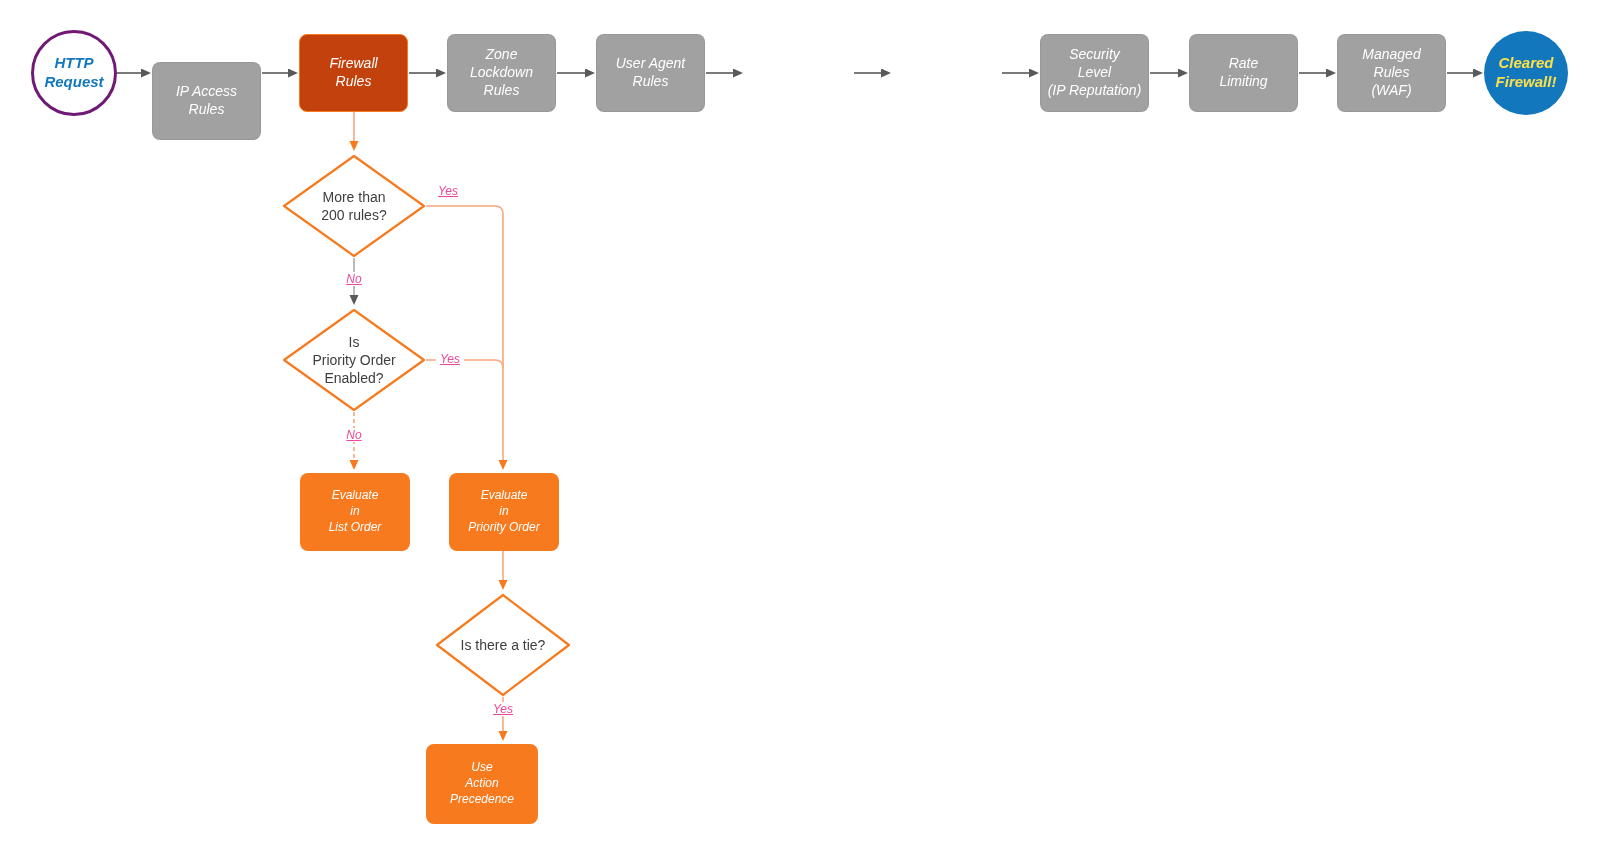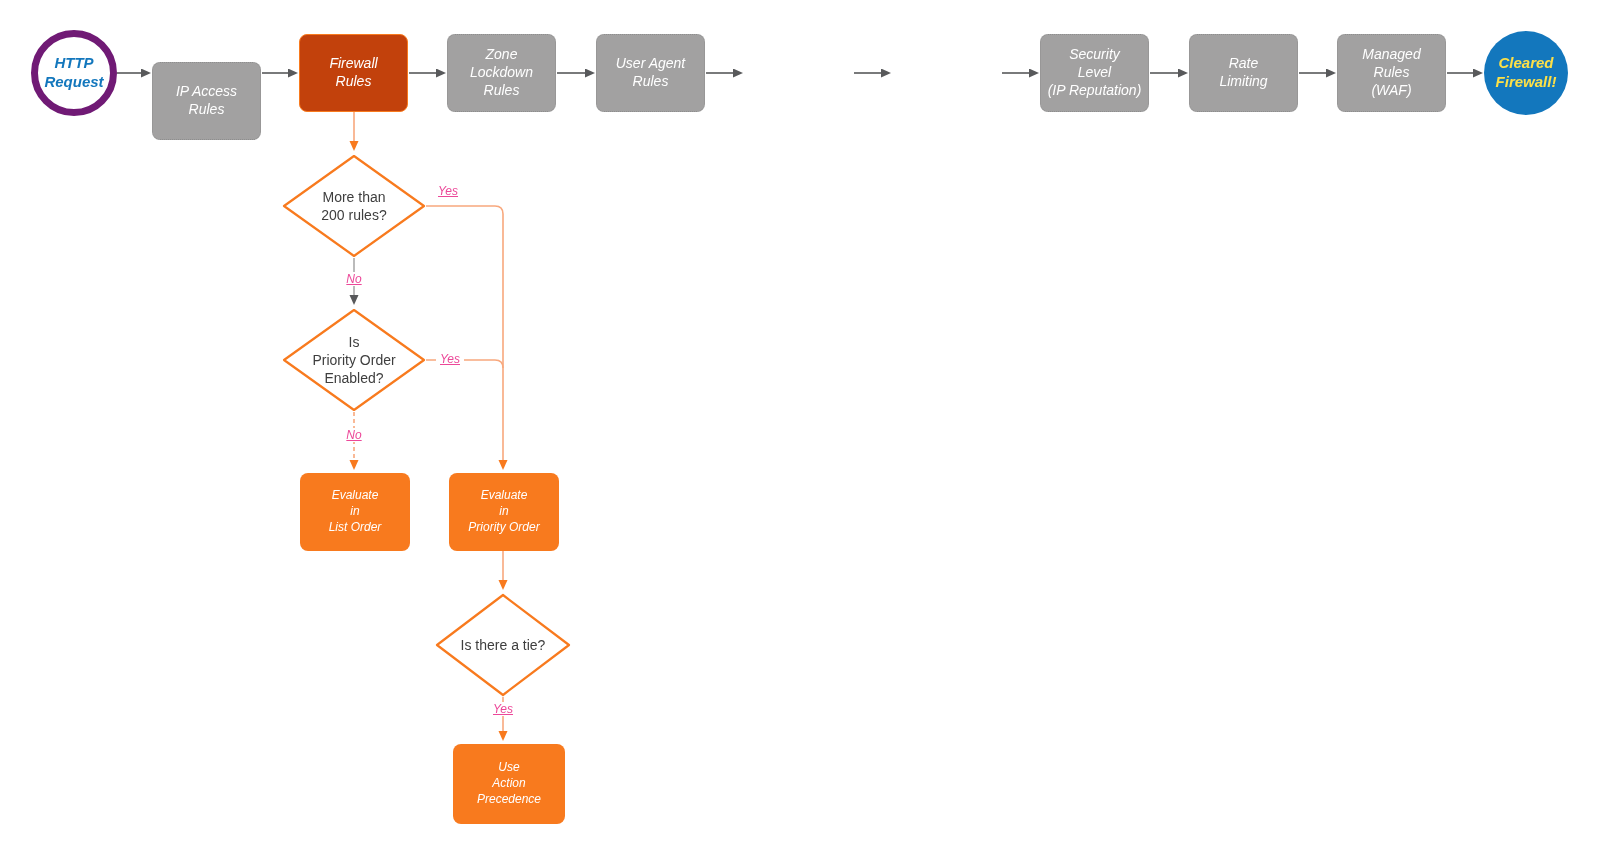--- a/index.html
+++ b/index.html
@@ -30,21 +30,21 @@
     background: #f87a1e;
     border-radius: 8px;
     color: #ffffff; font-style: italic; font-size: 12px; line-height: 1.32;
   }
 
   .terminal-circle {
     border-radius: 50%;
     font-weight: bold; font-style: italic; font-size: 15px; line-height: 1.25;
   }
   .terminal-circle.start {
-    background: #ffffff; border: 7px solid #701a75; color: #1377bd;
+    background: #ffffff; border: 3px solid #701a75; color: #1377bd;
   }
   .terminal-circle.end {
     background: #1377bd; border: none; color: #fde047;
   }
 
   .diamond { background: transparent; }
   .diamond svg { position: absolute; left: 0; top: 0; }
   .diamond .lbl {
     position: relative; z-index: 2;
     color: #3e3e3e; font-size: 14px; line-height: 1.3;
@@ -162,21 +162,21 @@
 Priority Order</span>
   </div>
 
   <div class="node diamond" style="left:435px; top:593px; width:136px; height:104px;">
     <svg width="136" height="104">
       <polygon points="68,2 134,52 68,102 2,52" fill="#ffffff" stroke="#f87a1e" stroke-width="2.2" stroke-linejoin="round"></polygon>
     </svg>
     <span class="lbl">Is there a tie?</span>
   </div>
 
-  <div class="node process-box" style="left:453px; top:744px; width:112px; height:80px;">
+  <div class="node process-box" style="left:426px; top:744px; width:112px; height:80px;">
     <span class="lbl">Use
 Action
 Precedence</span>
   </div>
 
   <div class="edge-label" style="left:448px; top:191px;">Yes</div>
   <div class="edge-label" style="left:354px; top:279px;">No</div>
   <div class="edge-label" style="left:450px; top:359px;">Yes</div>
   <div class="edge-label" style="left:354px; top:435px;">No</div>
   <div class="edge-label" style="left:503px; top:709px;">Yes</div>

